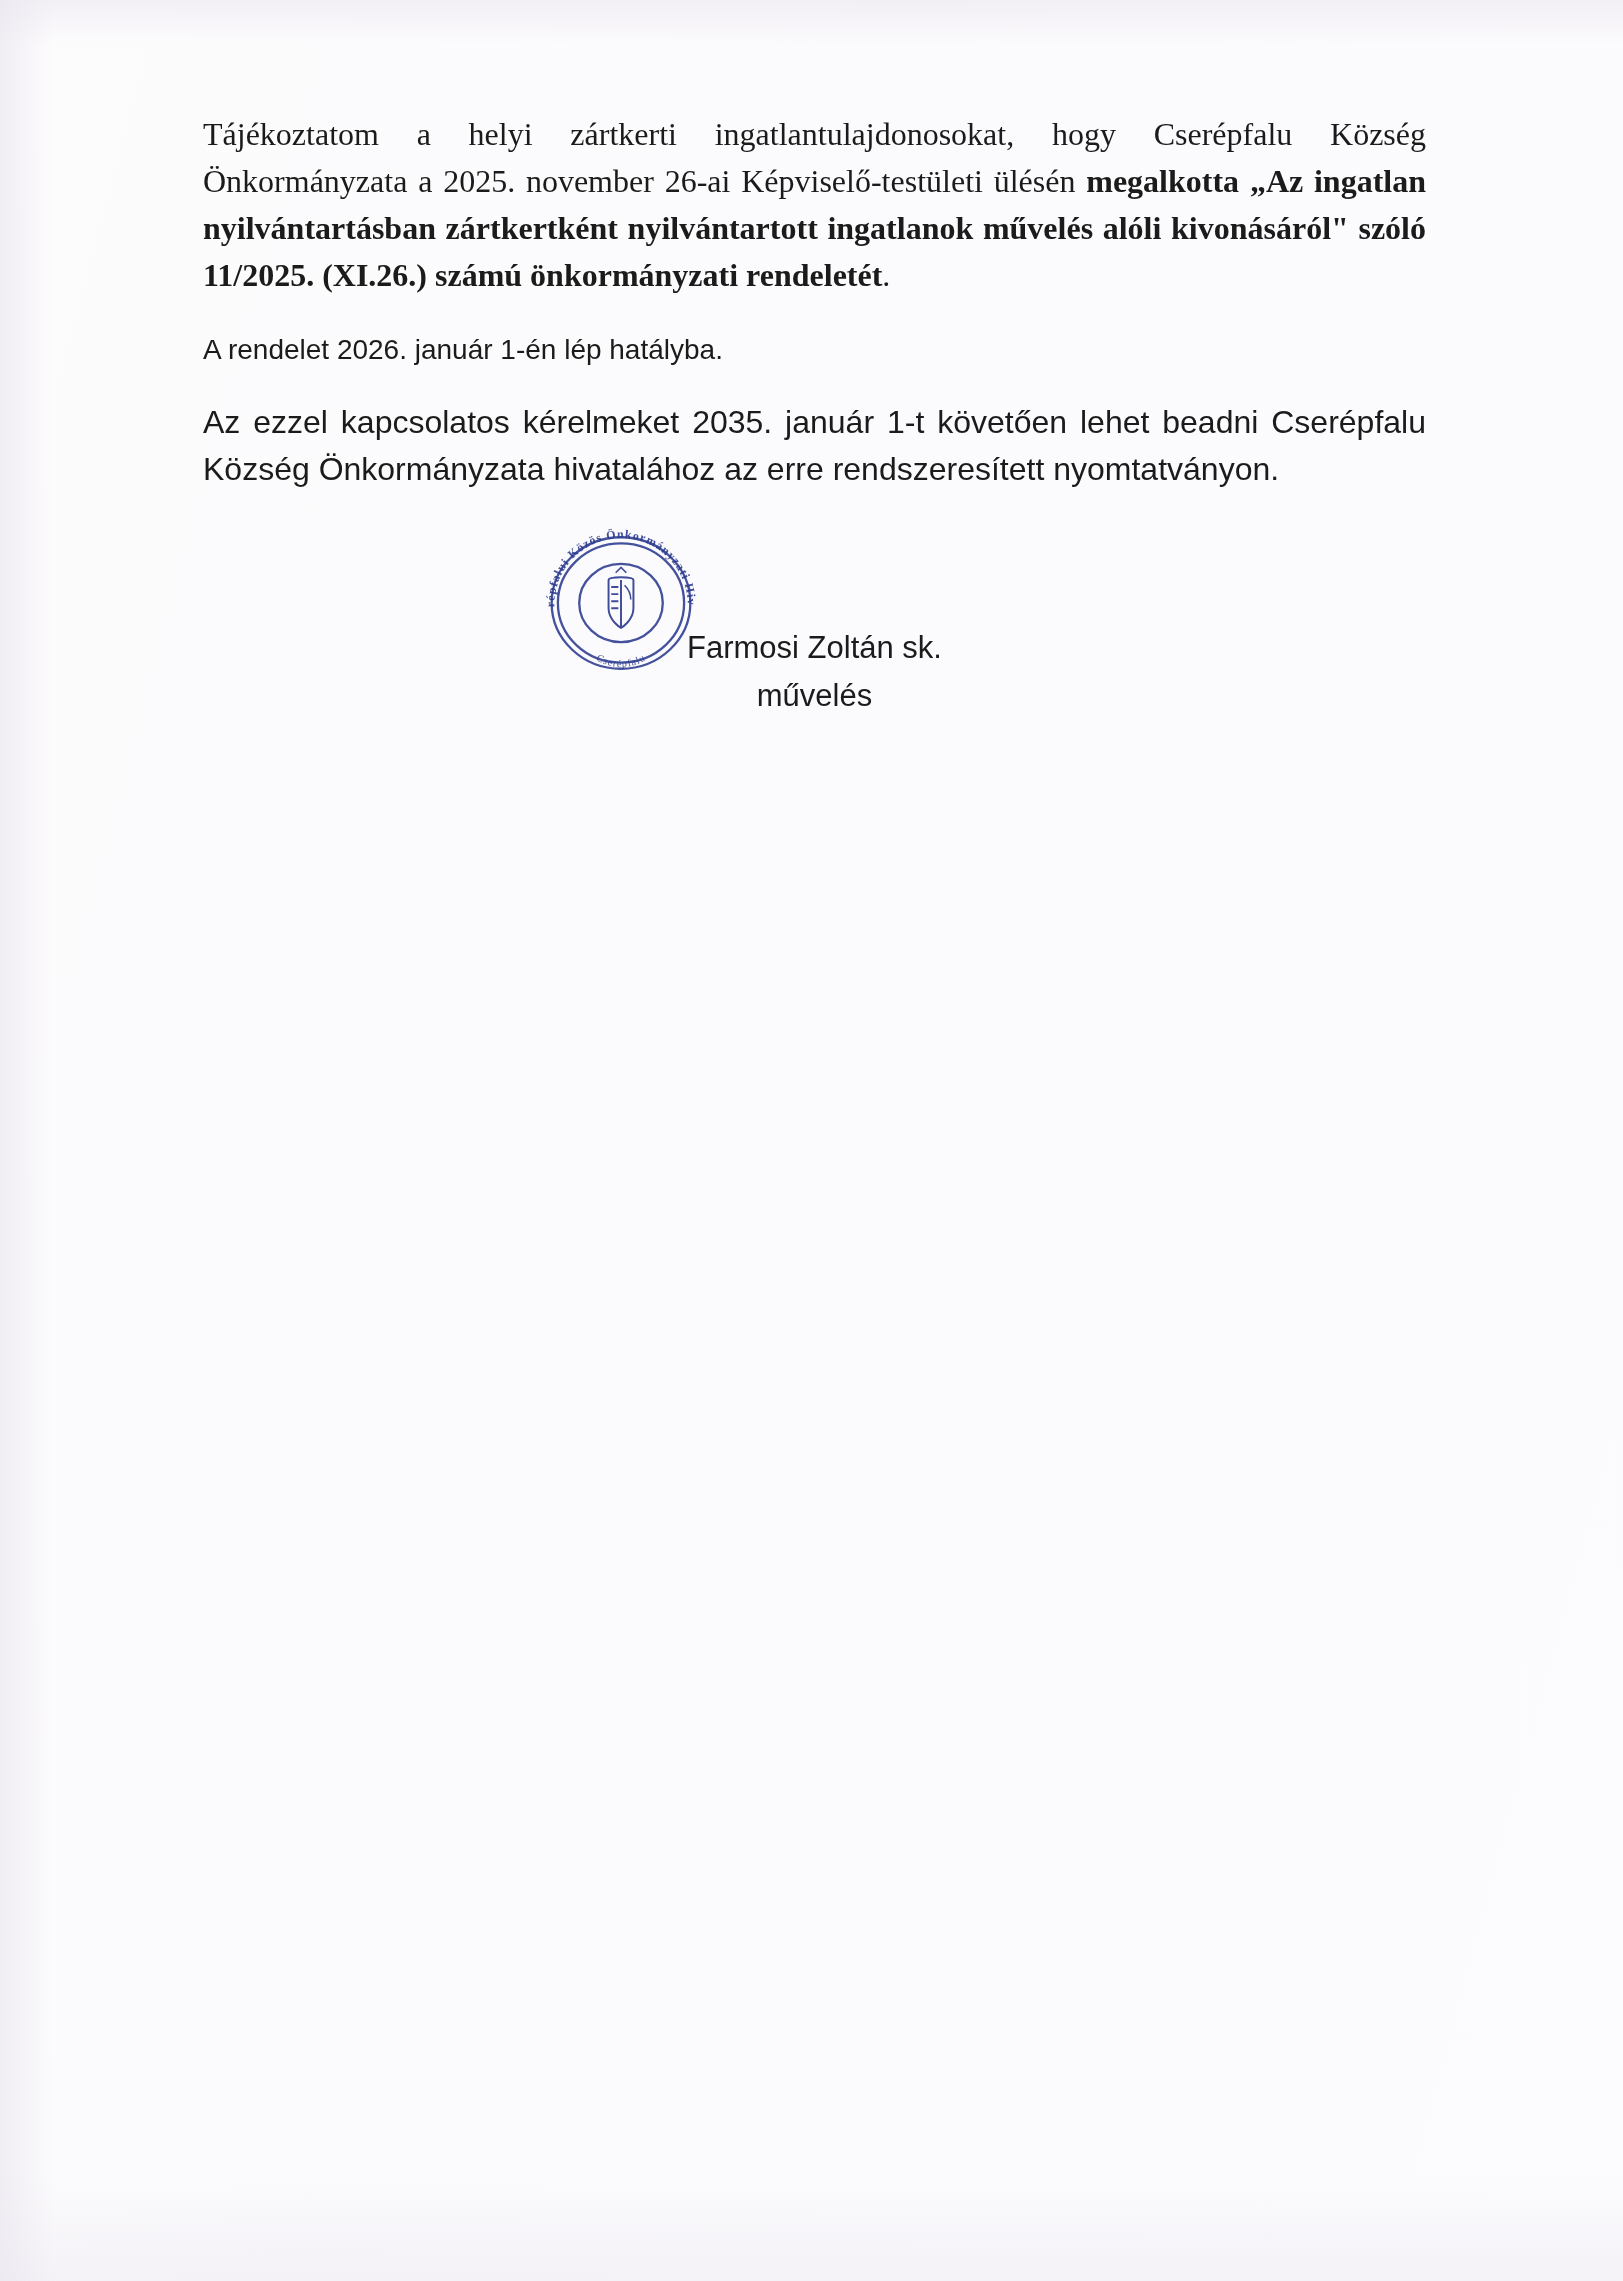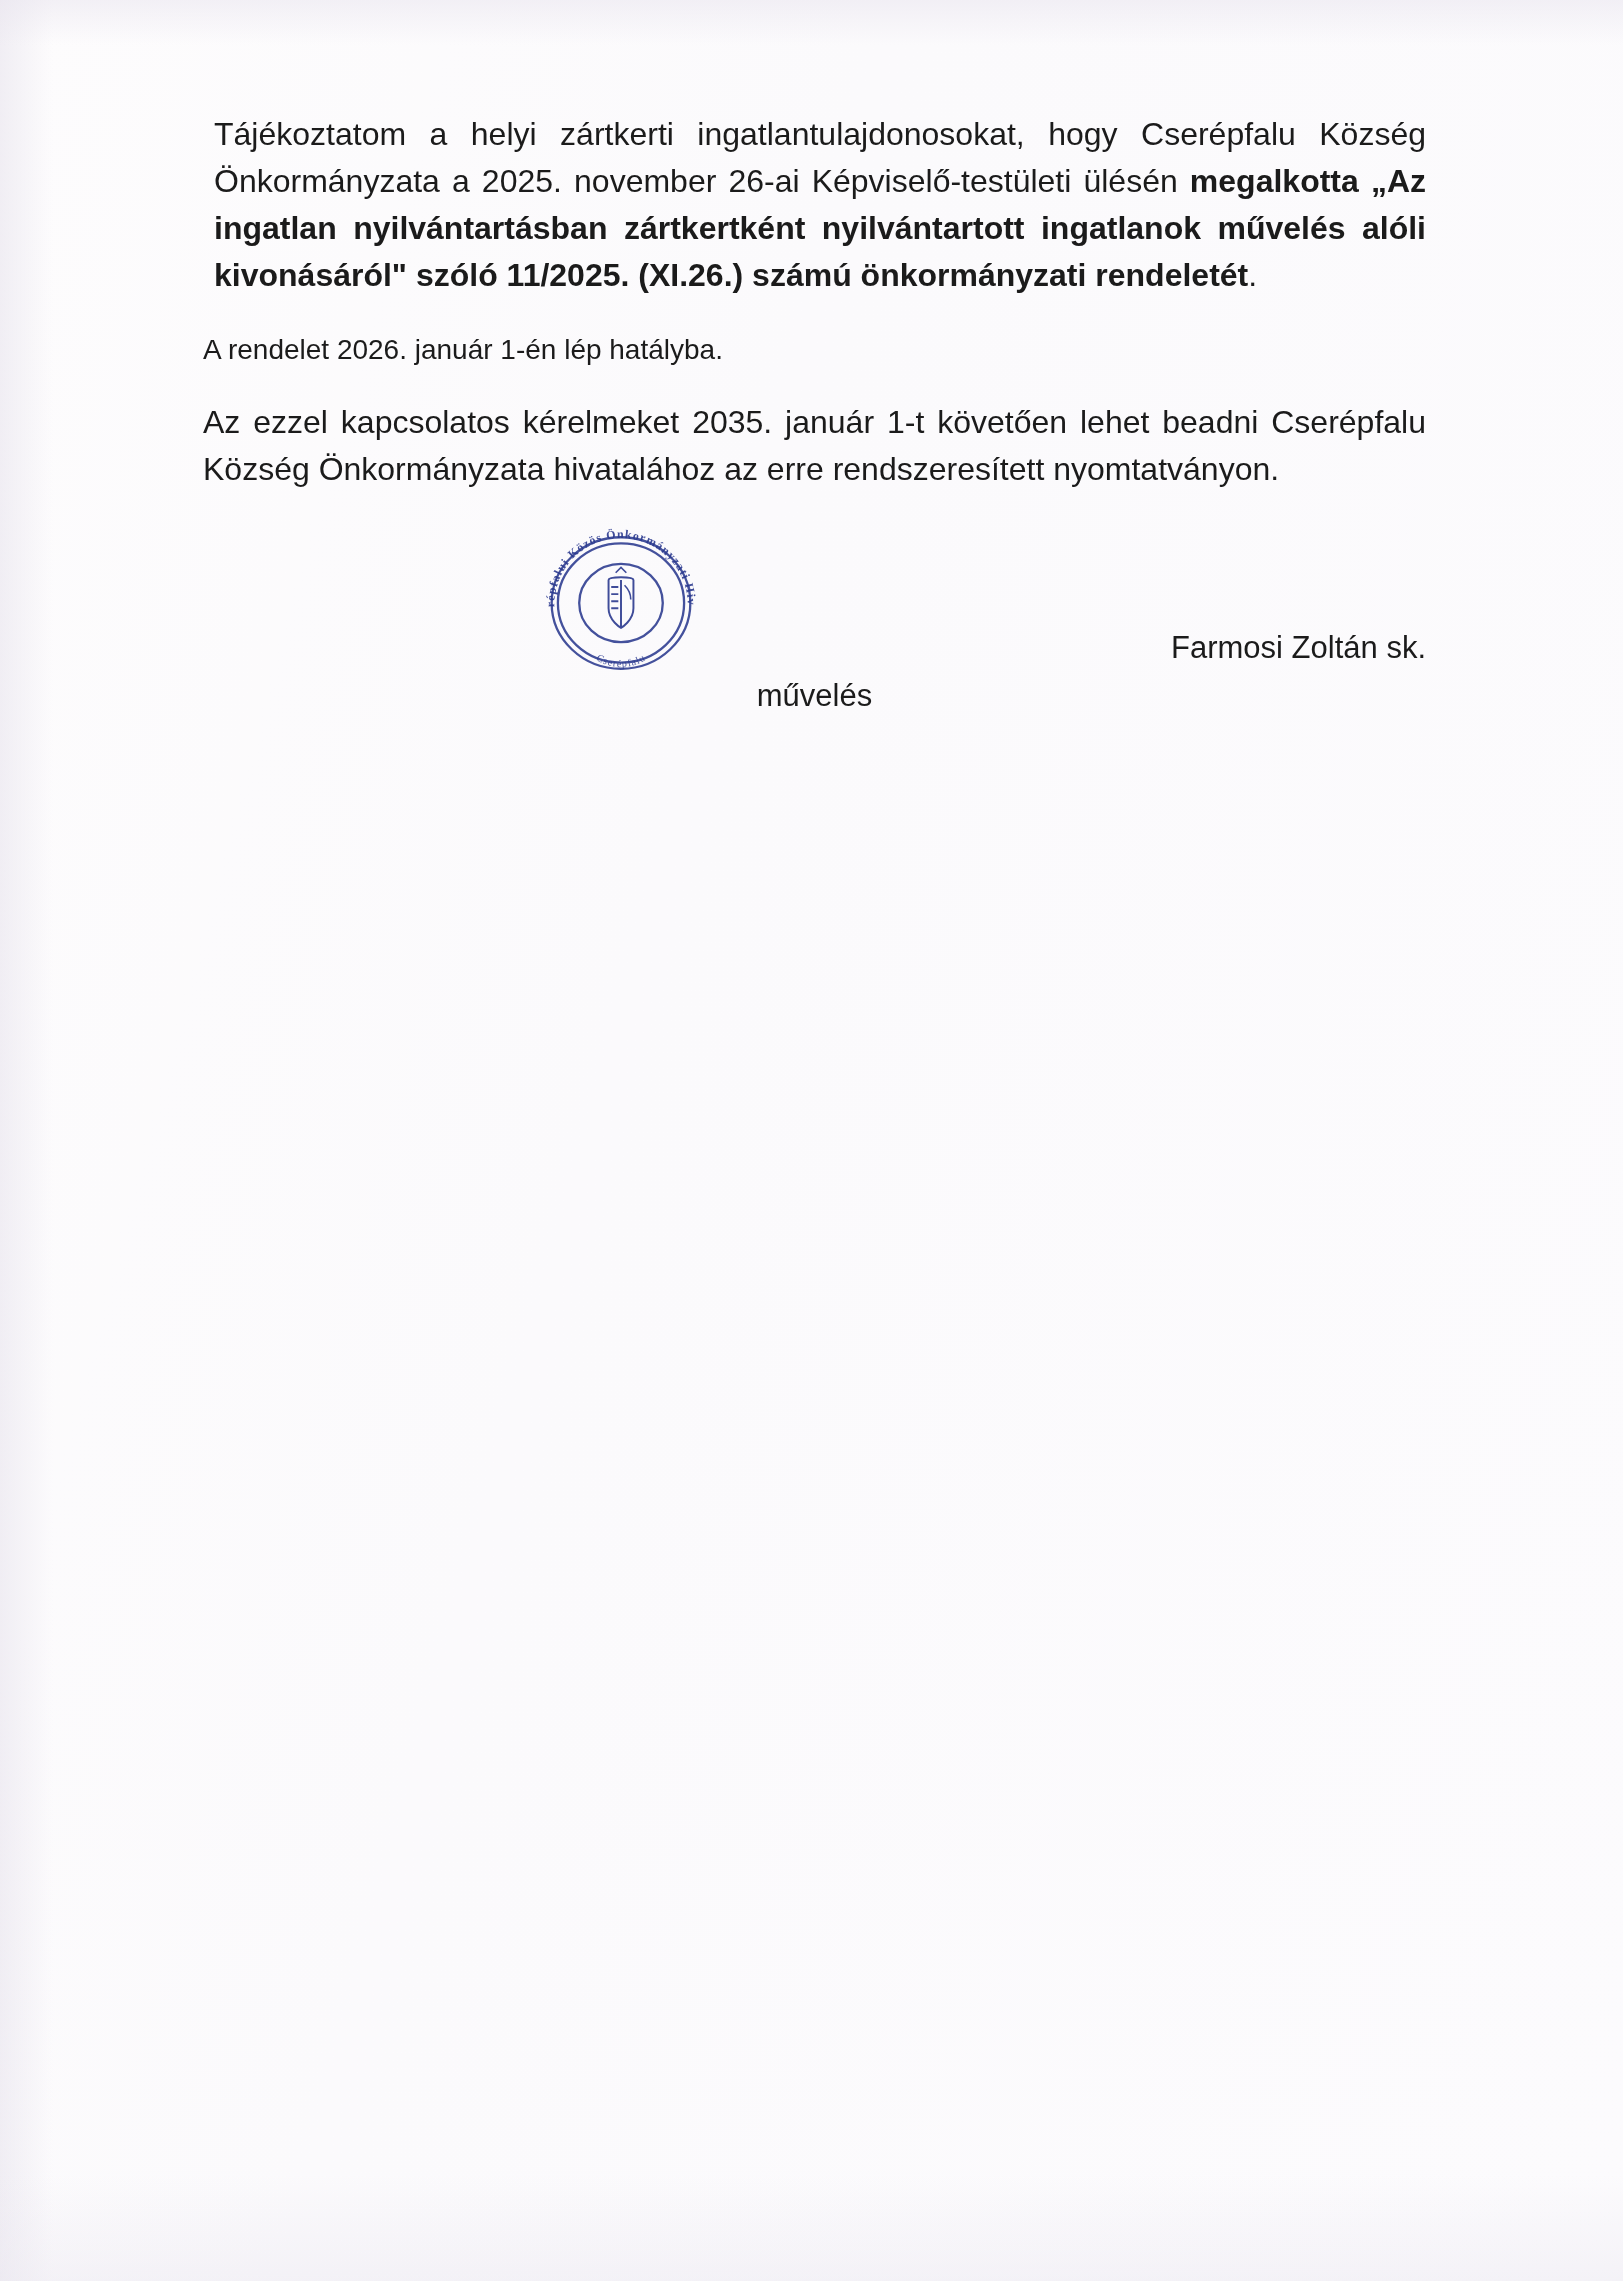--- a/index.html
+++ b/index.html
@@ -61,23 +61,24 @@
 
   .body-block {
     margin-top: 111px;
     font-size: 32px;
     line-height: 1.47;
     text-align: justify;
     color: #1b1b1b;
   }
 
   .para {
-    margin: 0 0 23px 11px;
+    margin: 0 0 23px 0;
     text-align: justify;
     text-justify: inter-word;
+    font-family: Liberation Serif, serif;
   }
   .b {
     font-weight: bold;
   }
 
   .para-2 {
     margin: 30px 0 0 0;
     font-size: 28px;
     line-height: 1.47;
     text-align: left;
@@ -104,21 +105,21 @@
     pointer-events: none;
   }
   .stamp svg {
     display: block;
   }
   .sig-name {
     position: absolute;
     top: 114px;
     left: 0;
     width: 100%;
-    text-align: right;
+    text-align: center;
     font-size: 31px;
     color: #1b1b1b;
   }
   .sig-role {
     position: absolute;
     top: 162px;
     left: 0;
     width: 100%;
     text-align: center;
     font-size: 31px;

